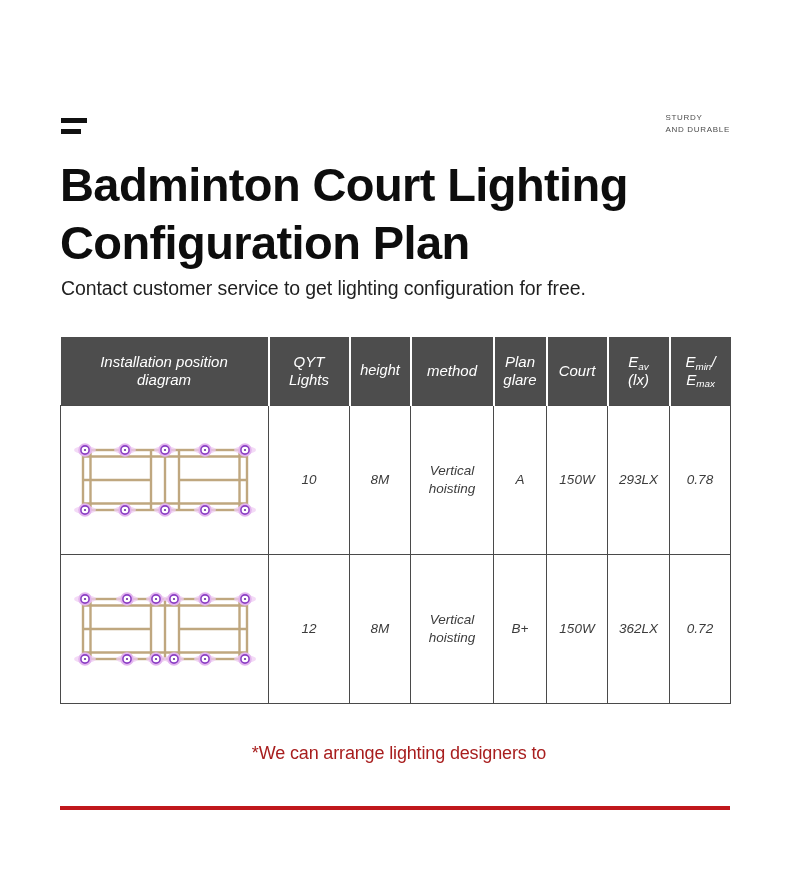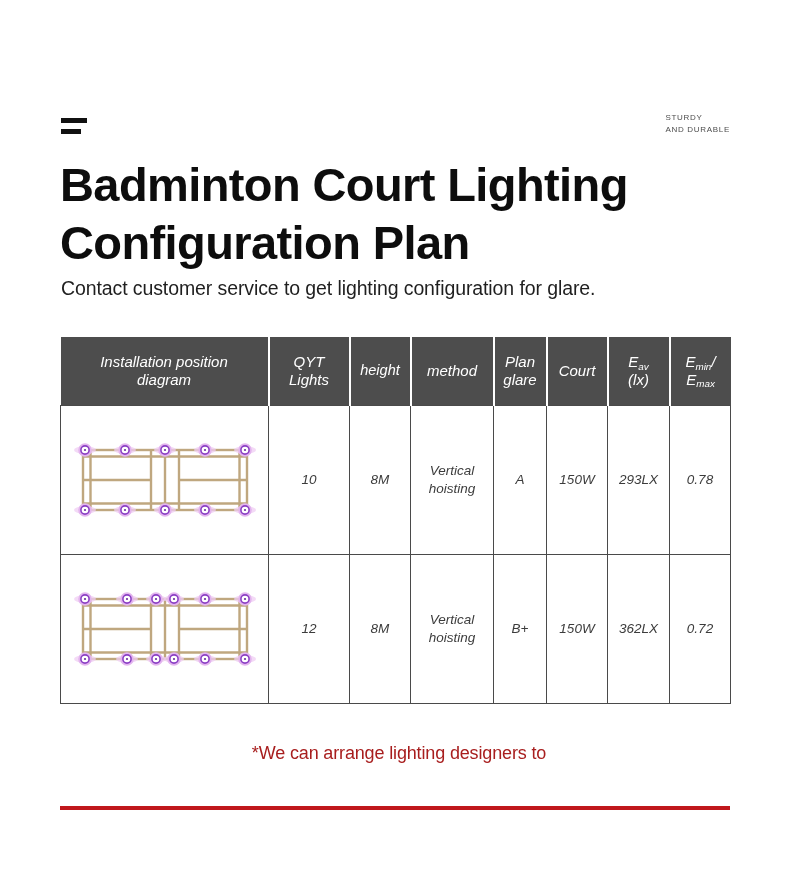--- a/index.html
+++ b/index.html
@@ -156,21 +156,21 @@
   <div class="bar1"></div>
   <div class="bar2"></div>
 </div>
 
 <div class="tagline">
   <div>STURDY</div>
   <div>AND DURABLE</div>
 </div>
 
 <div class="title">Badminton Court Lighting Configuration Plan</div>
-<div class="subtitle">Contact customer service to get lighting configuration for glare.</div>
+<div class="subtitle">Contact customer service to get lighting configuration for free.</div>
 
 <div class="table-wrap">
   <table class="spec">
     <colgroup>
       <col style="width:208px">
       <col style="width:81px">
       <col style="width:61px">
       <col style="width:83px">
       <col style="width:53px">
       <col style="width:61px">

